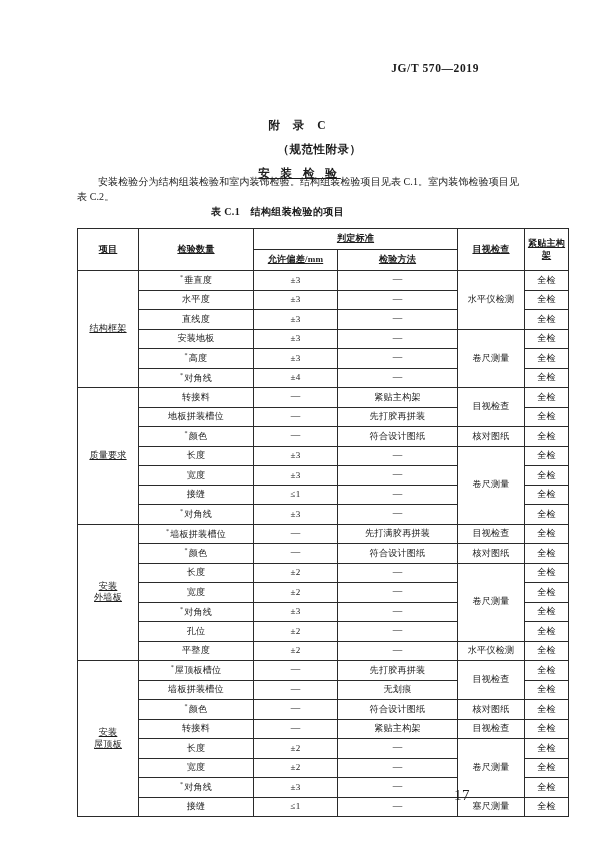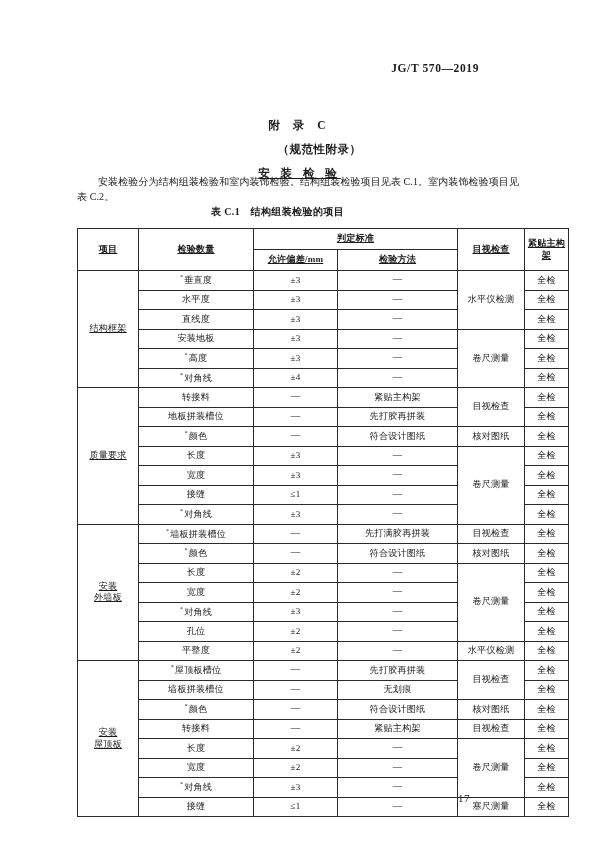--- a/index.html
+++ b/index.html
@@ -124,21 +124,21 @@
     vertical-align: 4px;
     margin-right: 1px;
   }
   .dash { font-size: 9.5px; letter-spacing: 0; }
 
   
   .folio {
     position: absolute;
     bottom: 44px;
     right: 85px;
-    font-size: 11px;
+    font-size: 15px;
     letter-spacing: 0.5px;
   }
 </style>
 </head>
 <body>
 
 <div class="page">
 
   <div class="doc-header">JG/T 570—2019</div>
 

